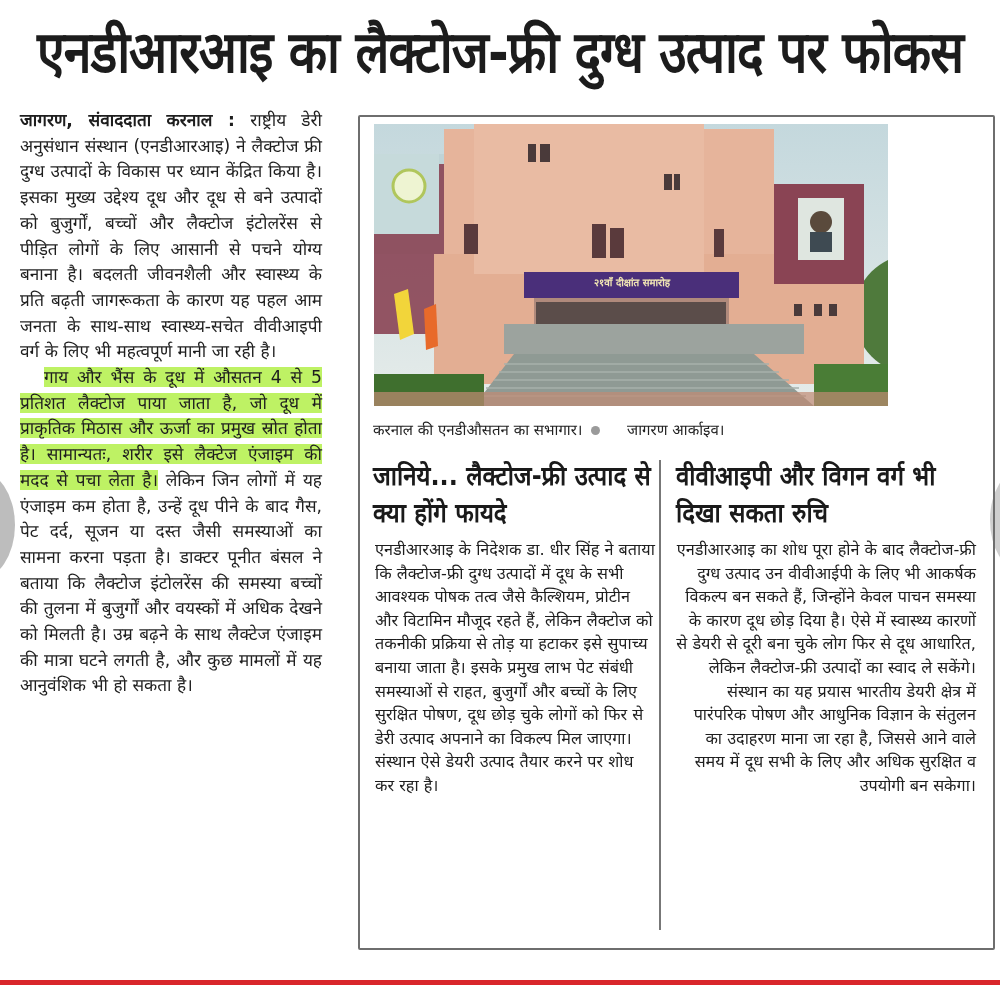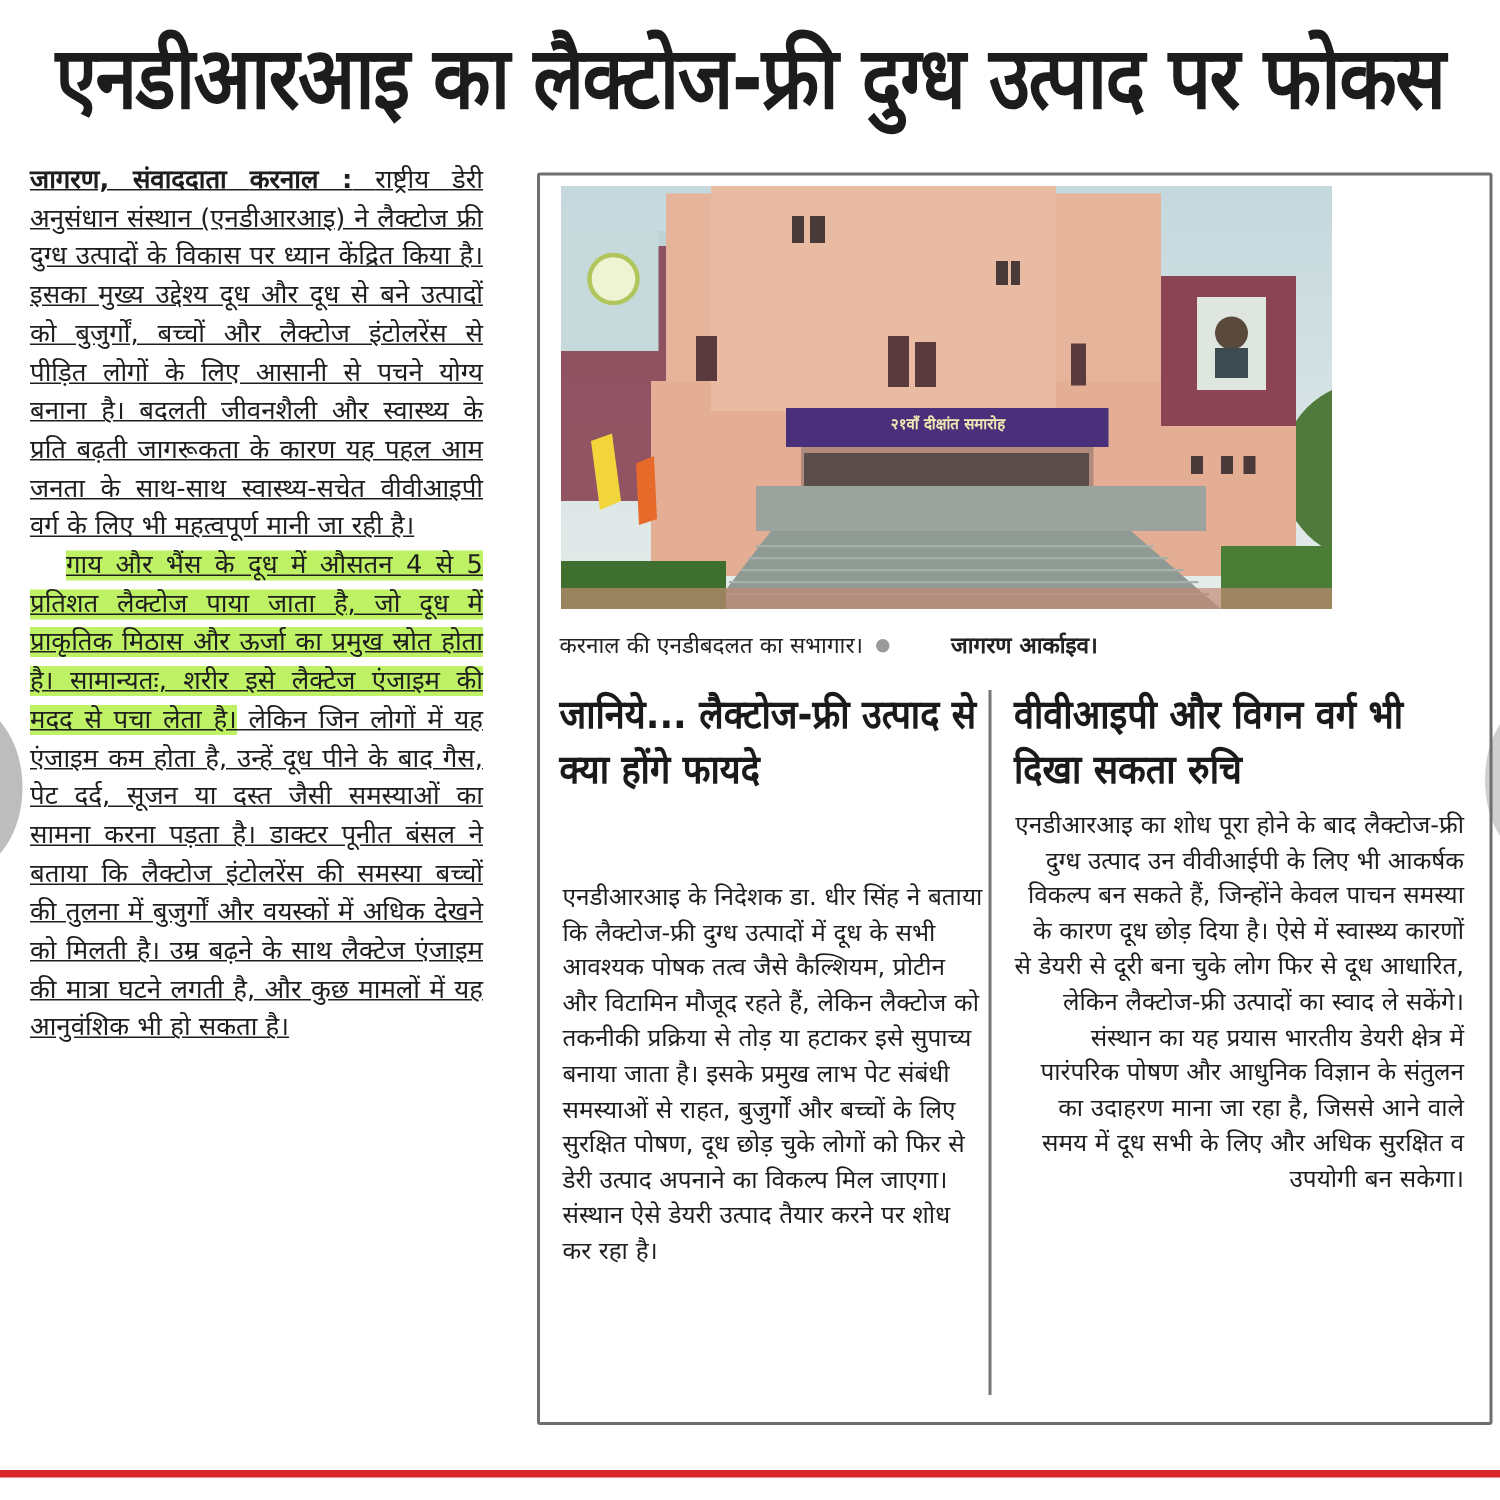--- a/index.html
+++ b/index.html
@@ -12,21 +12,21 @@
     font-family: "DejaVu Sans", sans-serif; font-weight: bold;
     font-size: 50px; letter-spacing: -1px; color: #1c1c1c;
     transform: scaleY(1.15);
   }
 
   .left-col {
     position: absolute; left: 20px; top: 108px; width: 302px;
     font-size: 17.2px; line-height: 25.7px; text-align: justify;
     color: #1e1e1e;
   }
-  .left-col p { margin: 0; text-decoration: underline; }
+  .left-col p { margin: 0; }
   .byline { font-weight: bold; }
   .hl { background: #bef264; }
   .indent { text-indent: 24px; }
 
   .side-circle-left {
     position: absolute; left: -60px; top: 470px; width: 75px; height: 110px;
     border-radius: 50%; background: #bdbdbd;
   }
   .side-circle-right {
     position: absolute; left: 990px; top: 470px; width: 60px; height: 100px;
@@ -42,37 +42,37 @@
   .photo {
     position: absolute; left: 374px; top: 124px; width: 514px; height: 282px;
     overflow: hidden; background: #c9d9de;
   }
 
   .caption {
     position: absolute; left: 373px; top: 419px; width: 600px;
     font-size: 15px; color: #222;
   }
   .caption .dot { display: inline-block; width: 9px; height: 9px; border-radius: 50%; background: #9a9a9a; margin: 0 8px 0 4px; vertical-align: middle; }
-  .caption .credit { font-weight: bold; margin-left: 28px; }
+  .caption .credit { font-weight: normal; margin-left: 14px; }
 
   .sub-headline {
     position: absolute; font-size: 24px; line-height: 33px; font-weight: bold; color: #1a1a1a;
     transform: scaleY(1.1); transform-origin: top left;
   }
   .sh1 { left: 373px; top: 459px; width: 280px; }
   .sh2 { left: 676px; top: 459px; width: 300px; }
 
   .col-divider {
     position: absolute; left: 659px; top: 460px; width: 1.5px; height: 470px; background: #777;
   }
 
   .body-col {
     position: absolute; font-size: 16.2px; line-height: 23.6px; color: #1e1e1e;
   }
-  .bc1 { left: 375px; top: 538px; width: 280px; margin-top: 48px; }
+  .bc1 { left: 375px; top: 538px; width: 280px; }
   .bc2 { left: 676px; top: 538px; width: 300px; text-align: right; }
 
   .red-rule {
     position: absolute; left: 0; top: 980px; width: 1000px; height: 5px; background: #d9262b;
   }
 </style>
 </head>
 <body>
 
 <div class="side-circle-left"></div>
@@ -155,21 +155,21 @@
     <polygon points="50,185 62,180 64,222 52,226" fill="#e86a2a"></polygon>
     <polygon points="560,200 585,210 580,240 560,232" fill="#f0a8d8"></polygon>
 
     <rect x="0" y="250" width="110" height="32" fill="#3f6f2e"></rect>
     <rect x="440" y="240" width="162" height="42" fill="#4a7d36"></rect>
     <rect x="0" y="268" width="602" height="14" fill="#c08a74" opacity="0.7"></rect>
   </svg>
 </div>
 
 <div class="caption">
-  <span>करनाल की एनडीबदलत का सभागार।</span>
+  <span>करनाल की एनडीऔसतन का सभागार।</span>
   <span class="dot"></span>
   <span class="credit">जागरण आर्काइव।</span>
 </div>
 
 <h2 class="sub-headline sh1">जानिये... लैक्टोज-फ्री उत्पाद से क्या होंगे फायदे</h2>
 <h2 class="sub-headline sh2">वीवीआइपी और विगन वर्ग भी दिखा सकता रुचि</h2>
 
 <div class="col-divider"></div>
 
 <p class="body-col bc1">एनडीआरआइ के निदेशक डा. धीर सिंह ने बताया कि लैक्टोज-फ्री दुग्ध उत्पादों में दूध के सभी आवश्यक पोषक तत्व जैसे कैल्शियम, प्रोटीन और विटामिन मौजूद रहते हैं, लेकिन लैक्टोज को तकनीकी प्रक्रिया से तोड़ या हटाकर इसे सुपाच्य बनाया जाता है। इसके प्रमुख लाभ पेट संबंधी समस्याओं से राहत, बुजुर्गों और बच्चों के लिए सुरक्षित पोषण, दूध छोड़ चुके लोगों को फिर से डेरी उत्पाद अपनाने का विकल्प मिल जाएगा। संस्थान ऐसे डेयरी उत्पाद तैयार करने पर शोध कर रहा है।</p>

